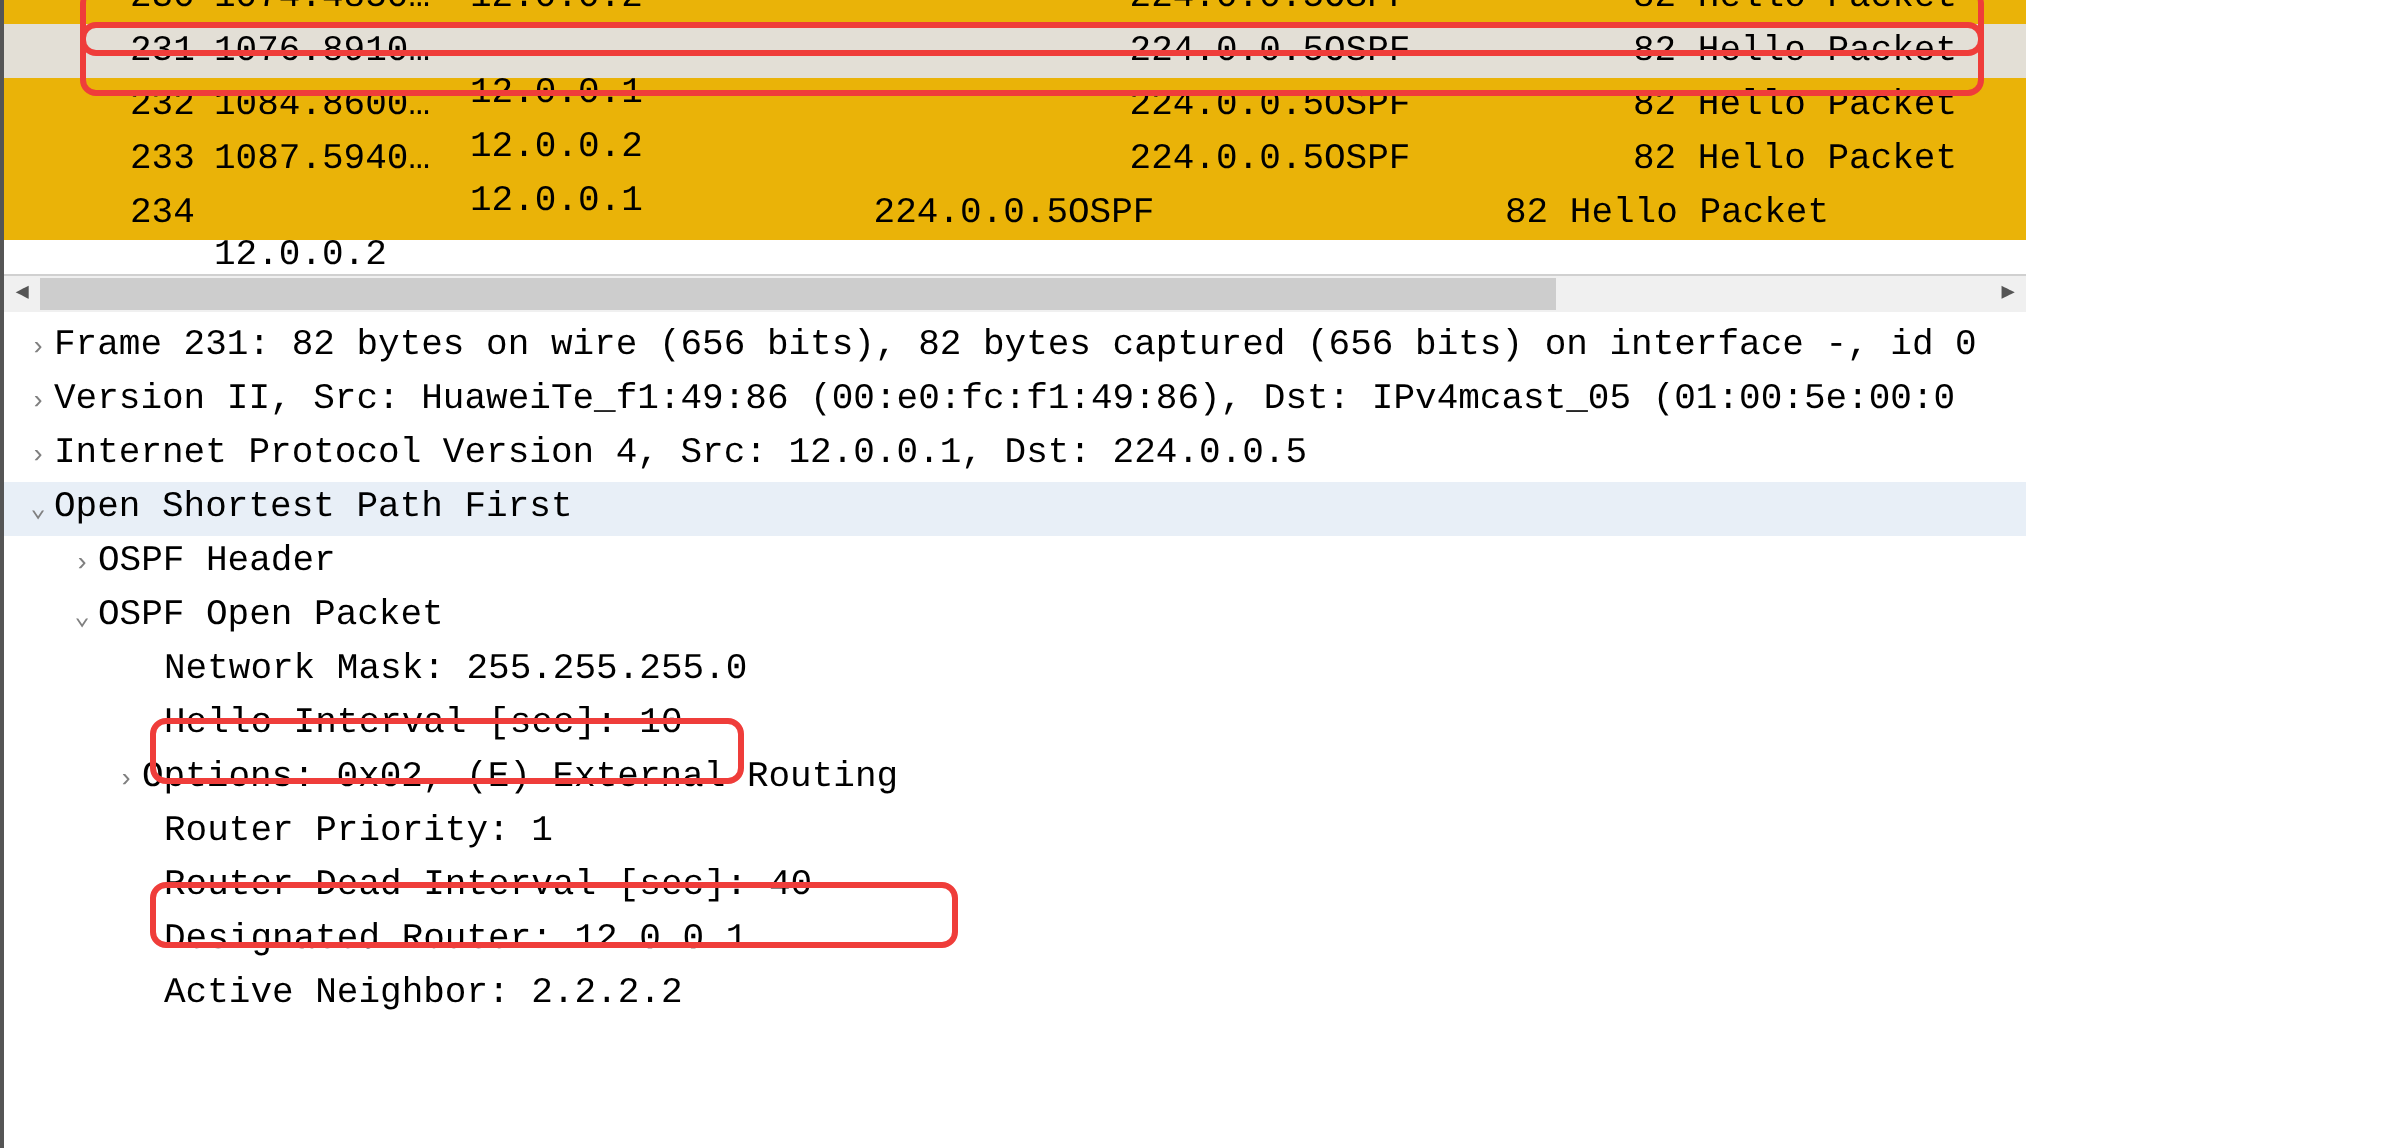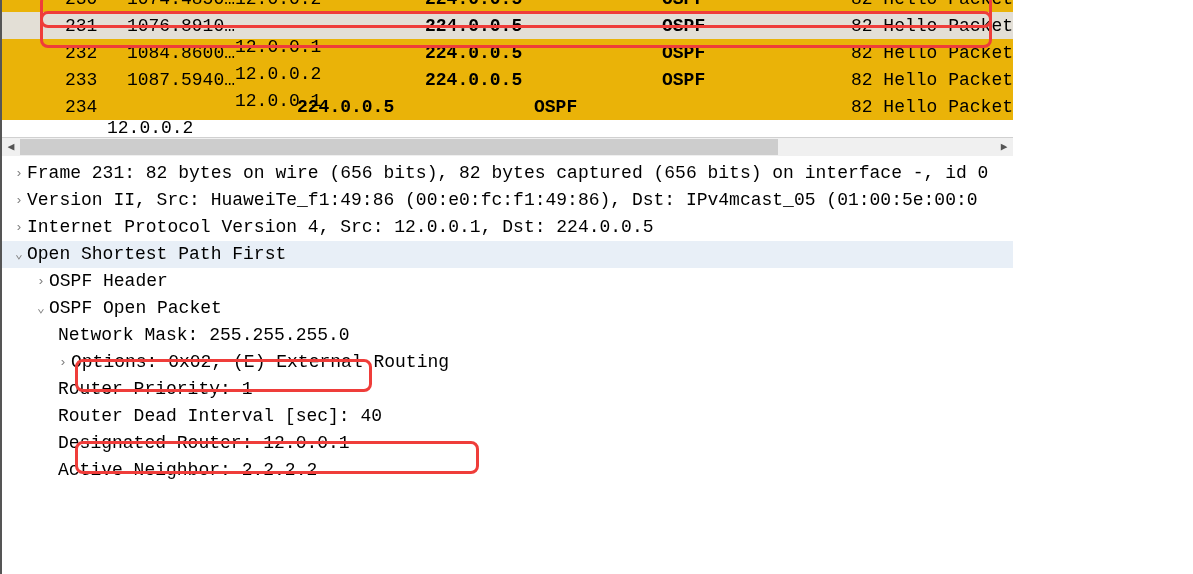--- a/index.html
+++ b/index.html
@@ -3,41 +3,41 @@
 <meta charset="utf-8">
 <style>
   html,body{margin:0;padding:0;font-family:"Consolas","Courier New",monospace;font-size:18px;line-height:27px;color:#000;background:#fff;width:1193px;height:574px;overflow:hidden;}
   .wrap{width:1013px;height:574px;position:relative;border-left:2px solid #555;box-sizing:border-box;}
   
   .plist{background:#fff;height:137px;overflow:hidden;font-size:18px;line-height:26px;}
   .prow{display:flex;padding-left:63px;height:27px;align-items:center;white-space:pre;}
   .prow.bg{background:#eab308;}
   .prow.sel{background:#e3dfd6;}
   .prow .c-no{width:42px;text-align:left;}
-  .prow .c-time{width:128px;text-align:right;}
+  .prow .c-time{width:128px;text-align:left;}
   .prow .c-src{width:190px;text-align:left;margin-top:43px;}
-  .prow .c-dst{width:237px;text-align:left;font-weight:bold;}
-  .prow .c-proto{width:120px;text-align:left;font-weight:bold;}
-  .prow .c-info{flex:1;text-align:right;}
+  .prow .c-dst{width:237px;text-align:right;}
+  .prow .c-proto{width:120px;text-align:left;}
+  .prow .c-info{flex:1;text-align:center;}
   
   .redbox{position:absolute;border:3px solid #ef3d3a;border-radius:8px;pointer-events:none;}
   
   .hscroll{height:18px;background:#f0f0f0;border-top:1px solid #d0d0d0;display:flex;align-items:center;position:relative;}
   .hscroll .thumb{position:absolute;left:18px;width:758px;height:16px;top:1px;background:#cdcdcd;}
   .hscroll .arr{width:18px;height:18px;font-size:11px;line-height:18px;text-align:center;color:#555;position:absolute;}
   .hscroll .arr.l{left:0;}
   .hscroll .arr.r{right:0;}
   
   .details{padding:4px 0 0 0;}
   .node{white-space:pre;height:27px;display:flex;align-items:center;}
   .node .tw{display:inline-block;width:16px;text-align:center;color:#808080;font-size:13px;user-select:none;}
   .l0{padding-left:9px;}
   .l1{padding-left:31px;}
   .l2{padding-left:53px;}
-  .l3{padding-left:56px;}
+  .l3{padding-left:80px;}
   .selrow{background:#e8eff7;}
 </style>
 </head>
 <body>
 
 <div class="wrap">
 
   <div class="plist">
     <div class="prow bg" style="height:12px;overflow:hidden;align-items:flex-end;">
       <span class="c-no">230</span>
@@ -109,20 +109,23 @@
       <span class="tw">›</span>
       <span>OSPF Header</span>
     </div>
     <div class="node l1">
       <span class="tw">⌄</span>
       <span>OSPF Open Packet</span>
     </div>
     <div class="node l3">
       <span>Network Mask: 255.255.255.0</span>
     </div>
+    <div class="node l3">
+      <span>Hello Interval [sec]: 10</span>
+    </div>
     <div class="node l2">
       <span class="tw">›</span>
       <span>Options: 0x02, (E) External Routing</span>
     </div>
     <div class="node l3">
       <span>Router Priority: 1</span>
     </div>
     <div class="node l3">
       <span>Router Dead Interval [sec]: 40</span>
     </div>

